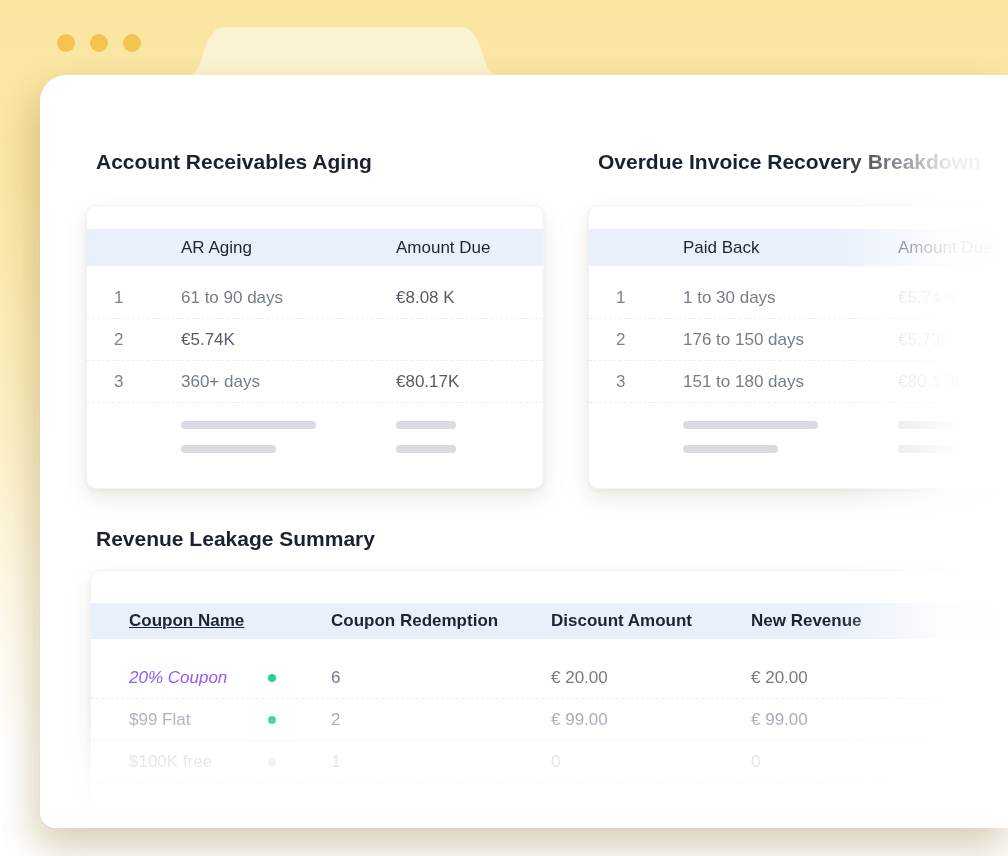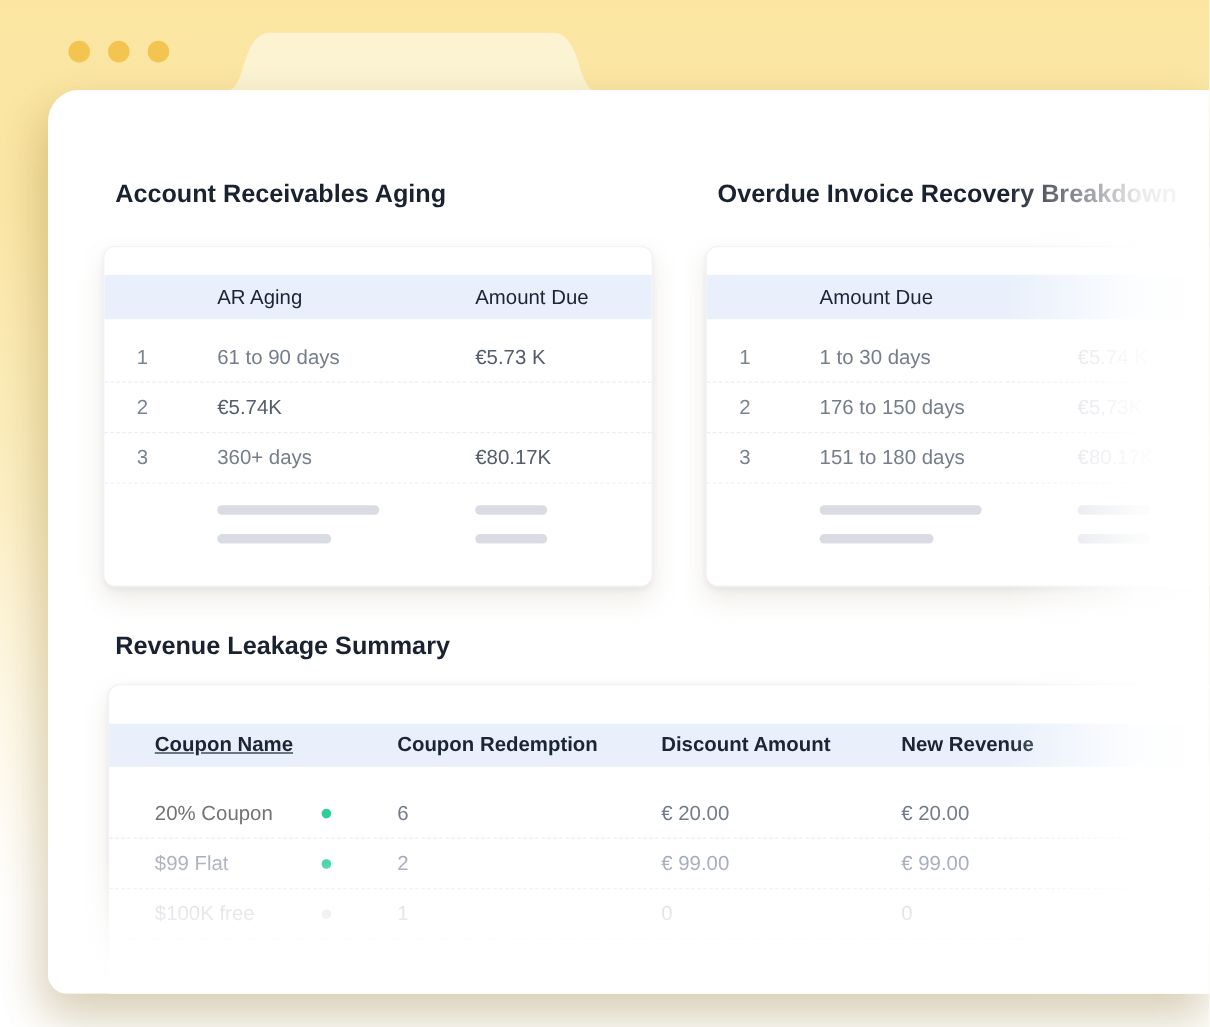--- a/index.html
+++ b/index.html
@@ -53,21 +53,21 @@
 
   
   .wide-head, .wide-row {
     display:grid; grid-template-columns:139px 63px 220px 200px 1fr; padding-left:38px; align-items:center;
   }
   .wide-head { height:36px; background:#E9F0FB; font-size:17px; font-weight:700; color:#1B2534; }
   .wide-head .hname { grid-column:1 / 3;text-decoration:underline; }
   .wide-rows { margin-top:18px; }
   .wide-row { height:42px; font-size:17px; border-bottom:1px dashed #EAEDF2; }
   .dotc { width:8px; height:8px; border-radius:50%; }
-  .r0 .name{color:#737373;} .r0 .val{color:#737C89;} .r0 .dotc{background:#2ECF9A;}
+  .r0 .name{color:#8b5cf6;font-style:italic;} .r0 .val{color:#737C89;} .r0 .dotc{background:#2ECF9A;}
   .r1 .name{color:#A9B0BB;} .r1 .val{color:#A3AAB6;} .r1 .dotc{background:#3ED5A2;}
   .r2 .name{color:#CBD0D8;} .r2 .val{color:#C8CDD5;} .r2 .dotc{background:#E0E4E9;}
 
   .right-fade {
     position:absolute; top:0; right:0; width:170px; height:100%; z-index:5; pointer-events:none;
     background:linear-gradient(90deg, rgba(255,255,255,0) 0%, rgba(255,255,255,0.9) 65%, #FFFFFF 100%);
   }
   .bottom-fade {
     position:absolute; left:0; bottom:0; width:100%; height:115px; z-index:5; pointer-events:none;
     background:linear-gradient(180deg, rgba(255,255,255,0) 0%, rgba(255,255,255,0.92) 75%, #FFFFFF 100%);
@@ -95,21 +95,21 @@
     <div class="card card1">
       <div class="mini-head">
         <span></span>
         <span>AR Aging</span>
         <span>Amount Due</span>
       </div>
       <div class="mini-rows">
         <div class="mini-row">
           <span class="idx">1</span>
           <span class="lbl">61 to 90 days</span>
-          <span class="amt">€5.73 K</span>
+          <span class="amt">€8.08 K</span>
         </div>
         <div class="mini-row">
           <span class="idx">2</span>
           <span class="amt">€5.74K</span>
         </div>
         <div class="mini-row">
           <span class="idx">3</span>
           <span class="lbl">360+ days</span>
           <span class="amt">€80.17K</span>
         </div>
@@ -122,20 +122,21 @@
           <span></span>
           <span class="bar bar-sm"></span>
           <span class="bar bar-amt"></span>
         </div>
       </div>
     </div>
 
     <div class="card card2">
       <div class="mini-head">
         <span></span>
+        <span>Paid Back</span>
         <span>Amount Due</span>
       </div>
       <div class="mini-rows">
         <div class="mini-row">
           <span class="idx">1</span>
           <span class="lbl">1 to 30 days</span>
           <span class="amt">€5.74 K</span>
         </div>
         <div class="mini-row">
           <span class="idx">2</span>

